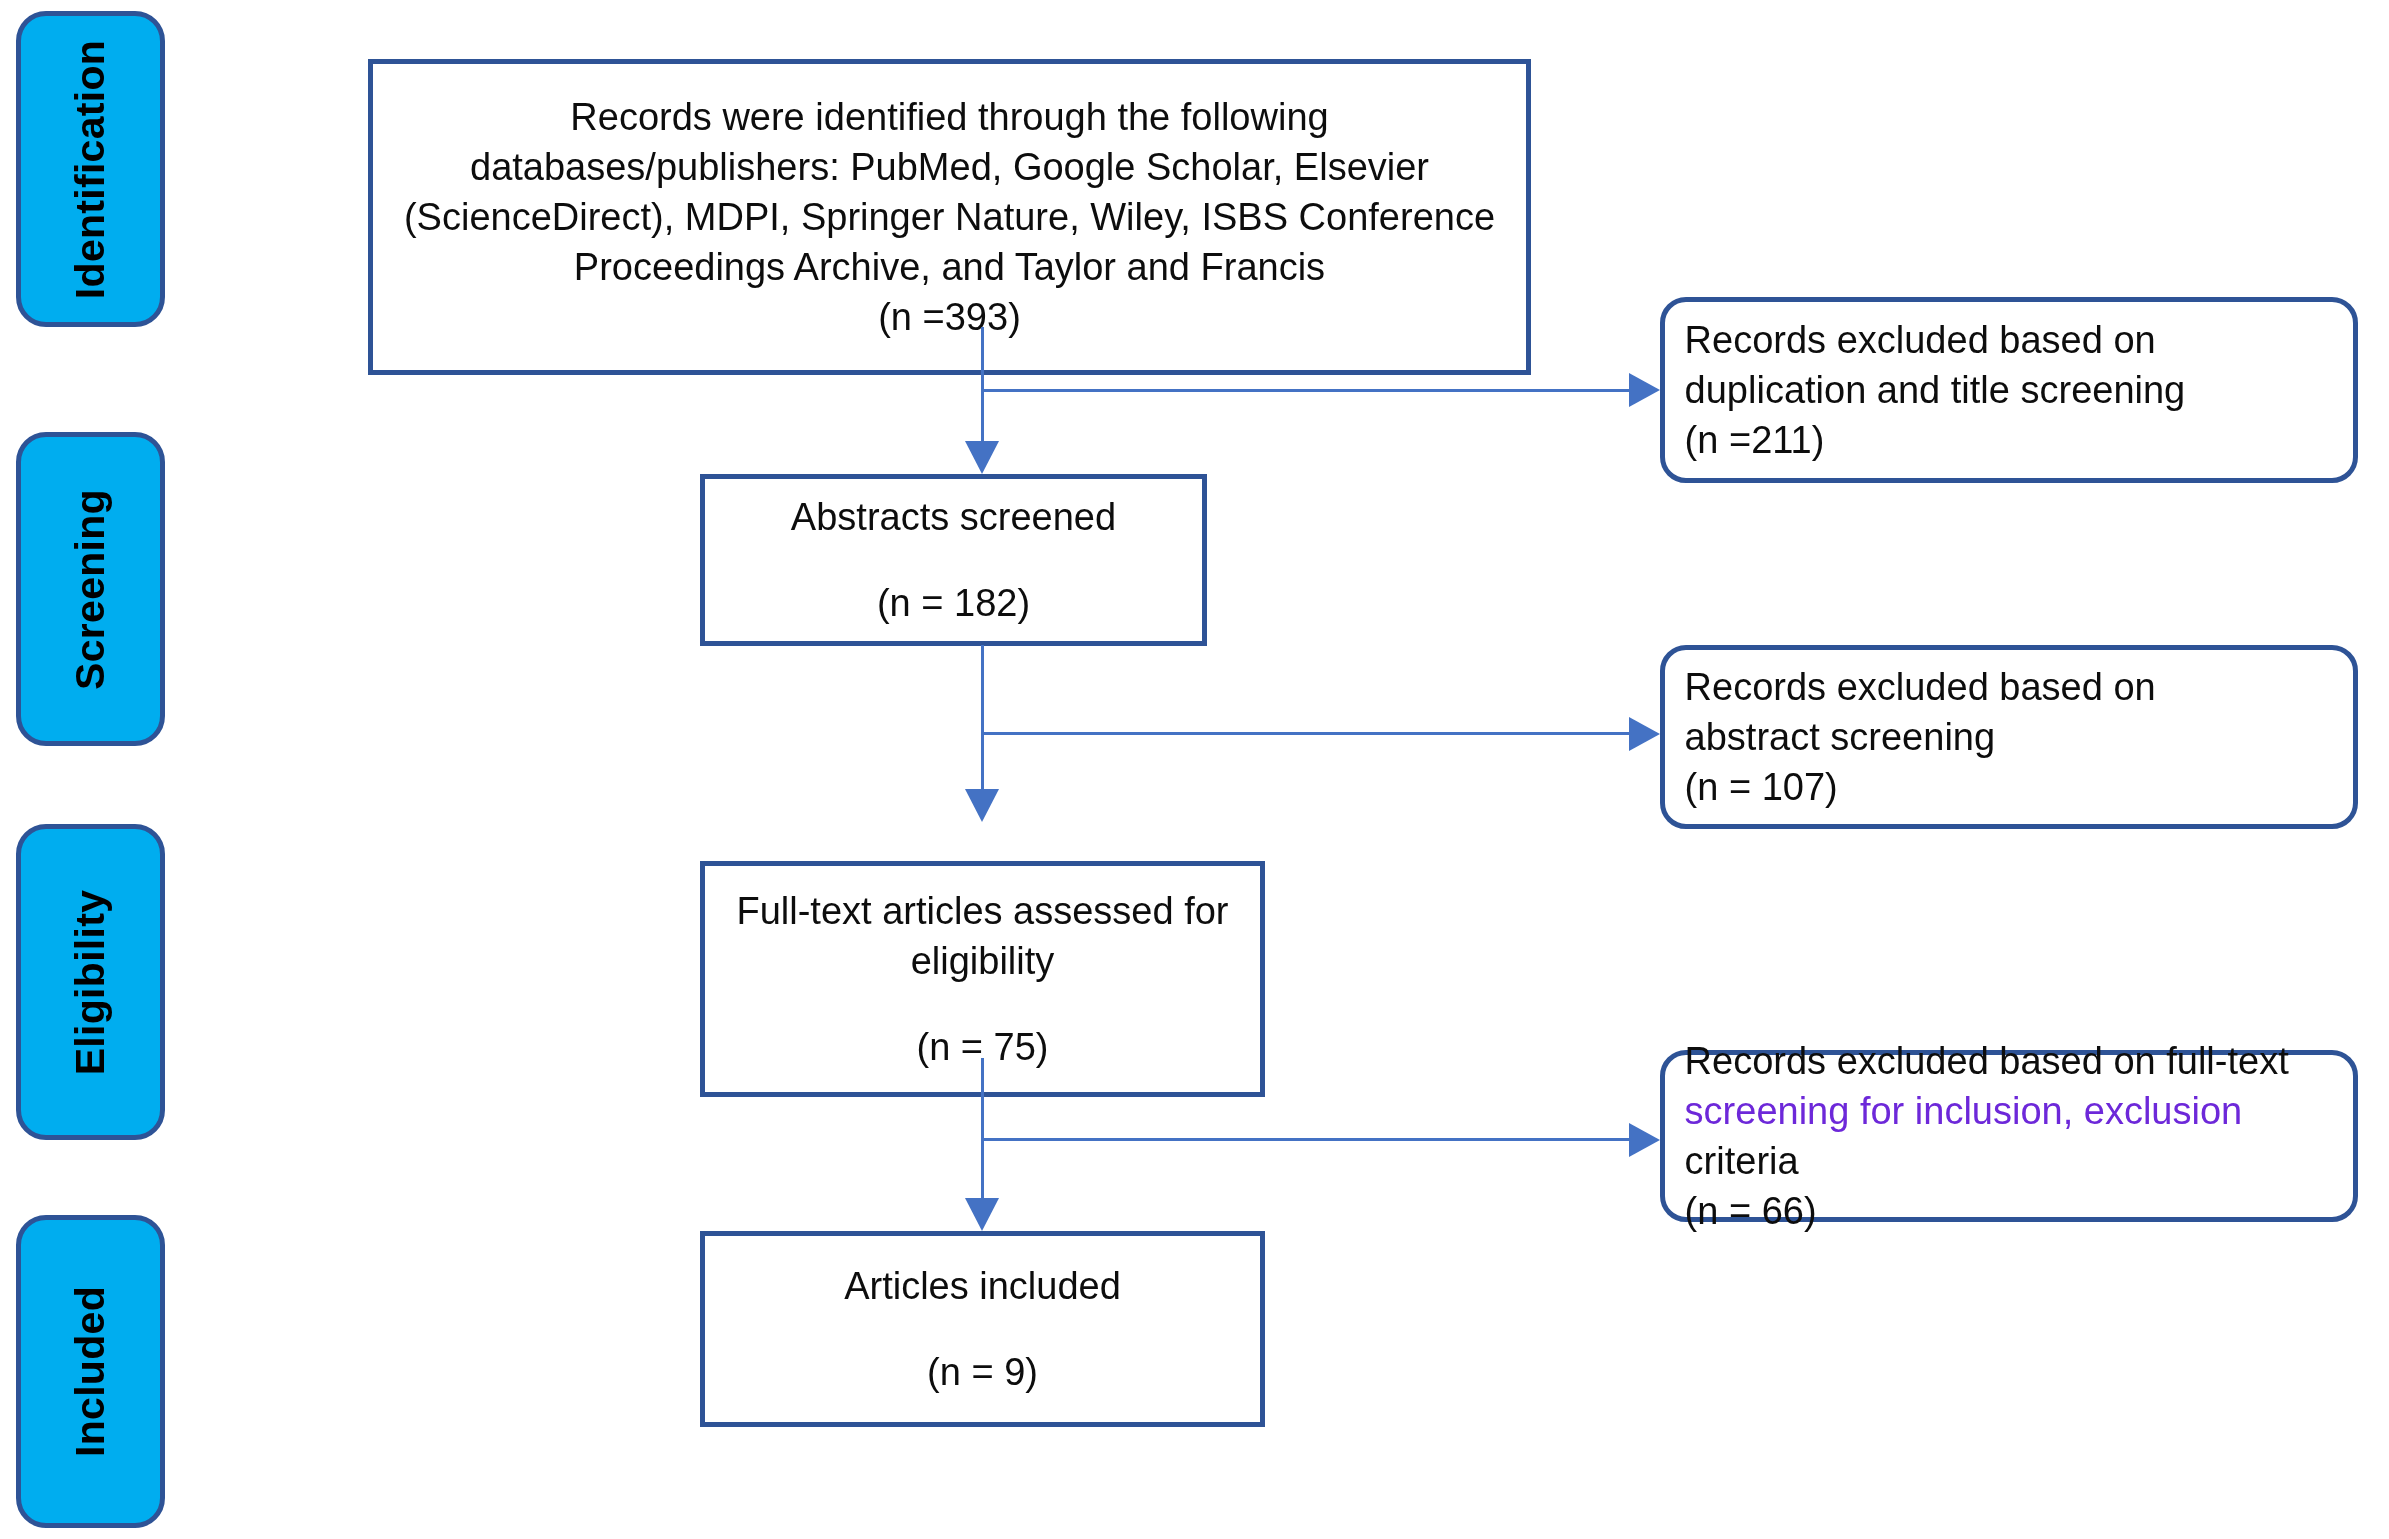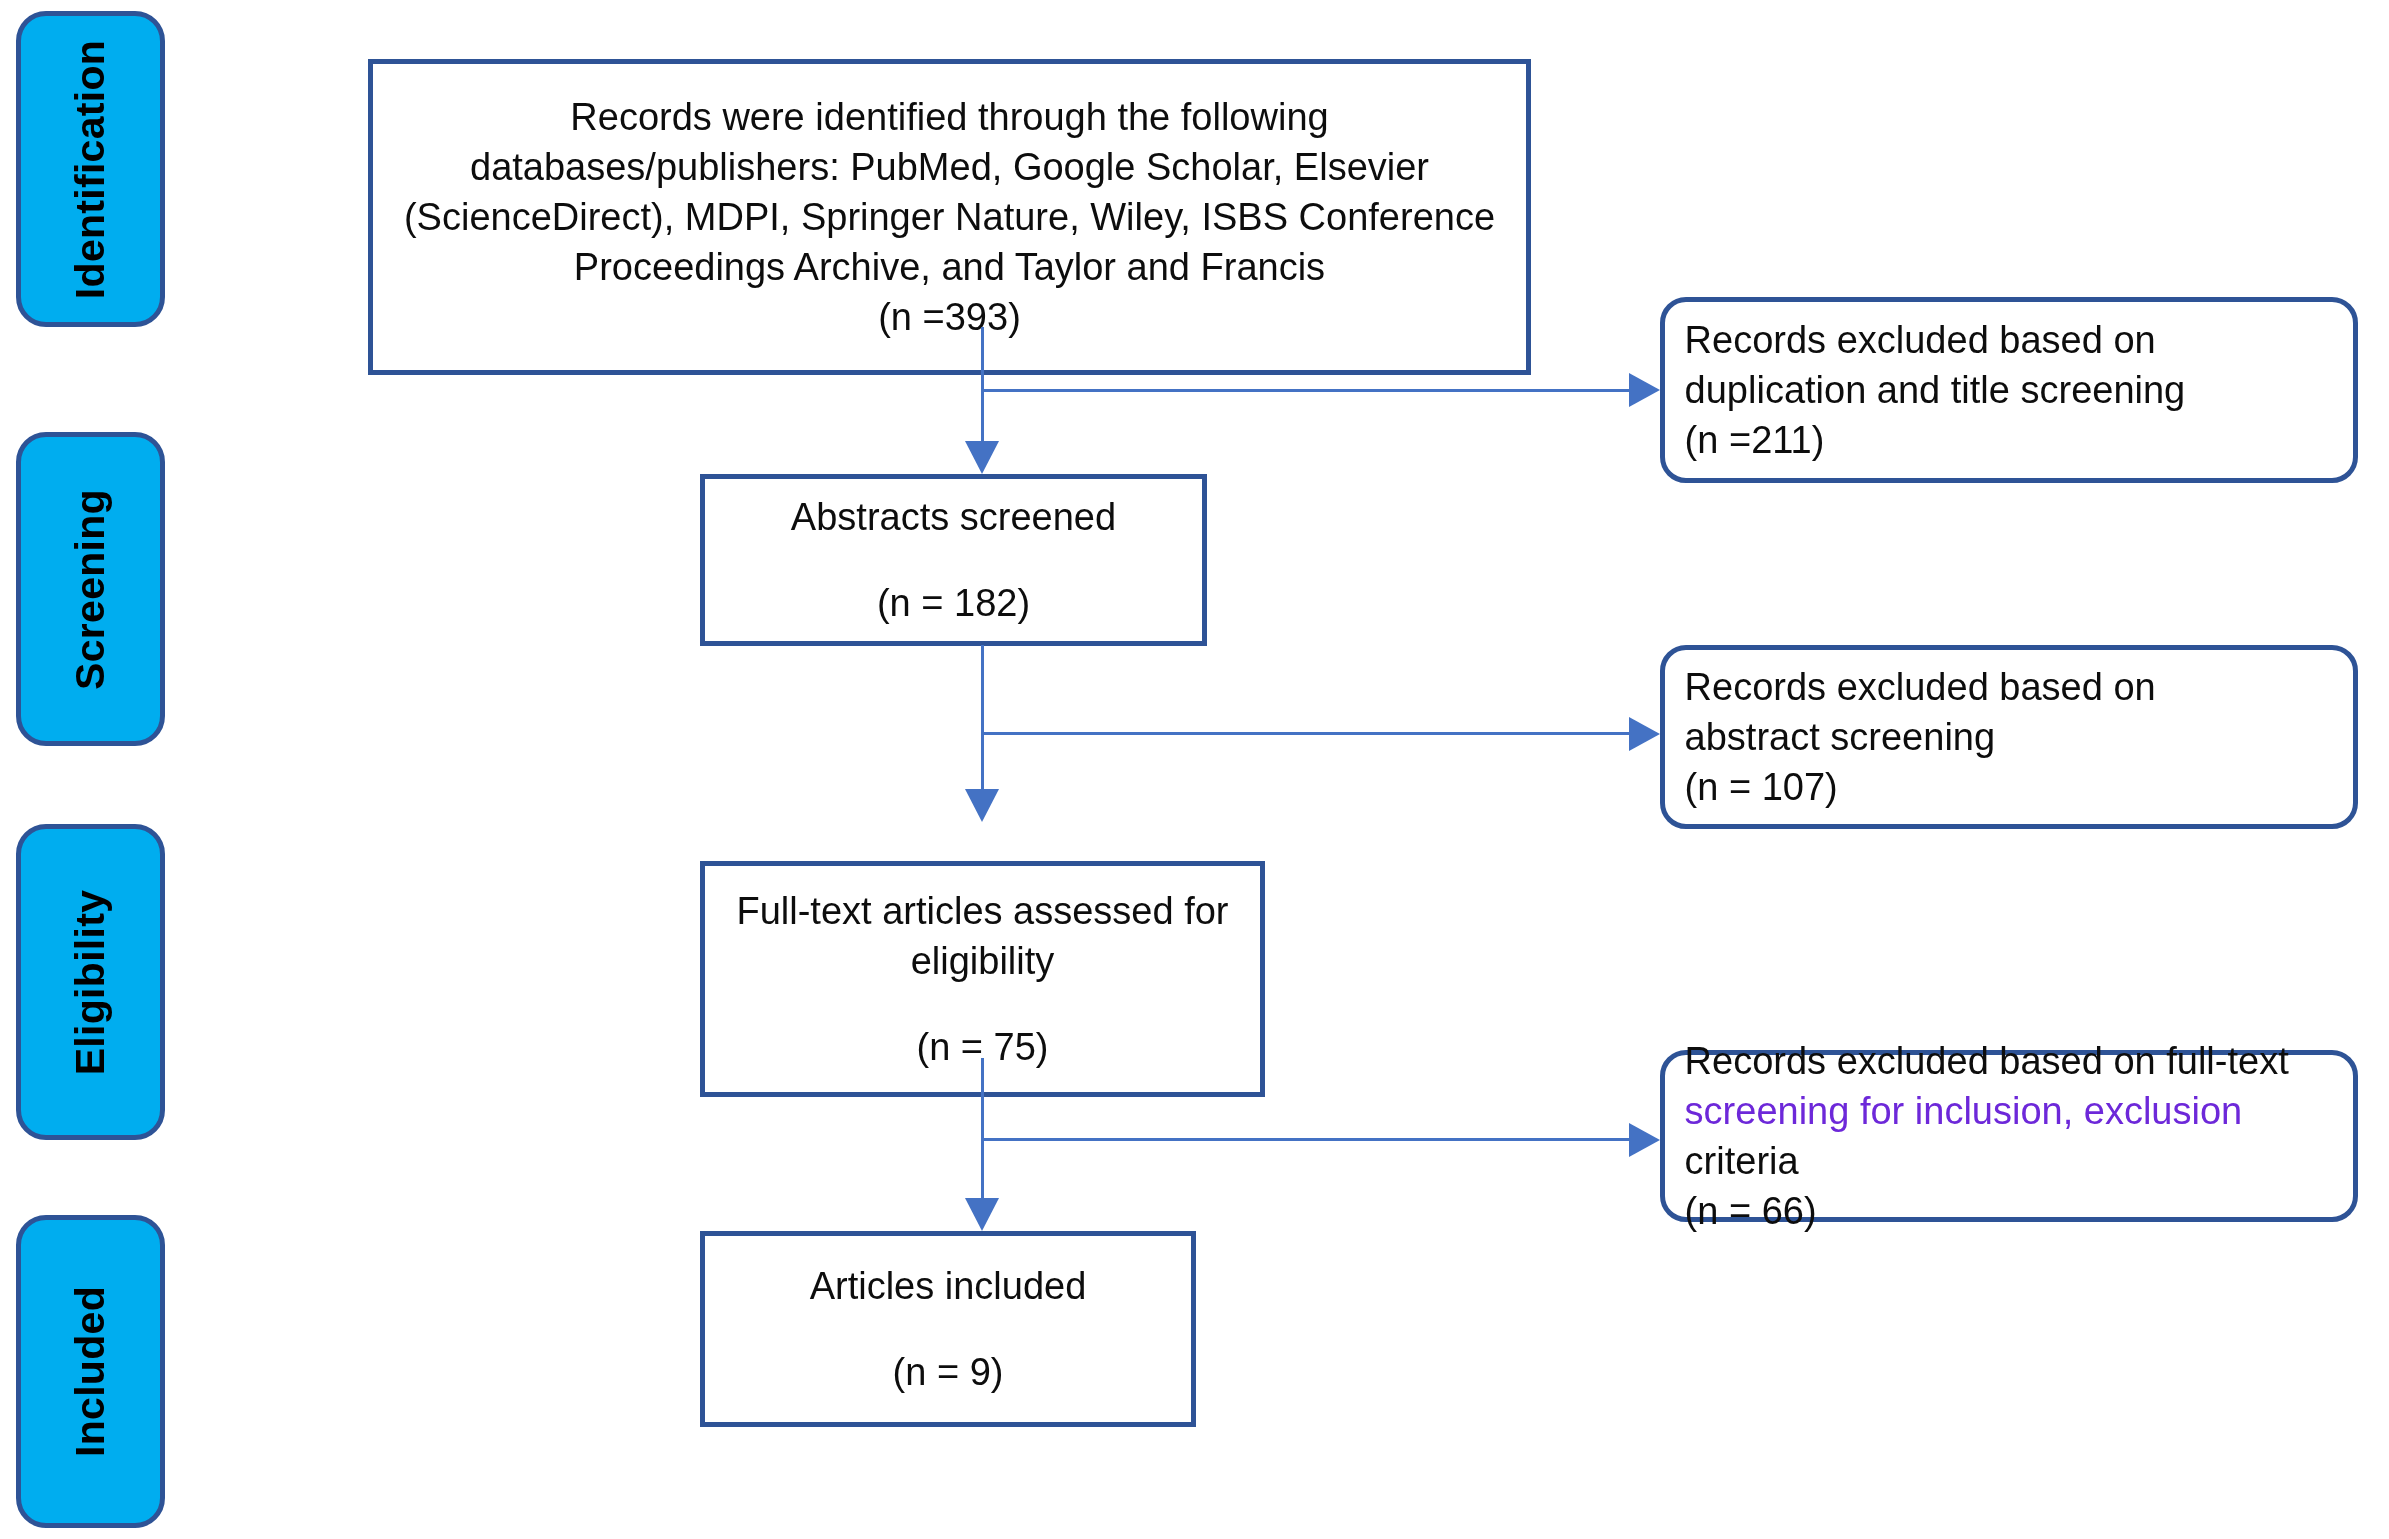--- a/index.html
+++ b/index.html
@@ -138,21 +138,21 @@
     <span class="box-line">(n = 182)</span>
   </div>
 
   <div class="flow-box center" style="left:700px; top:822px; width:565px; height:236px;margin-top:39px;">
     <span class="box-line">Full-text articles assessed for</span>
     <span class="box-line">eligibility</span>
     <span class="gap-line"></span>
     <span class="box-line">(n = 75)</span>
   </div>
 
-  <div class="flow-box center" style="left:700px; top:1231px; width:496px; height:196px;">
+  <div class="flow-box center" style="left:700px; top:1231px; width:565px; height:196px;">
     <span class="box-line">Articles included</span>
     <span class="gap-line"></span>
     <span class="box-line">(n = 9)</span>
   </div>
 
   <div class="flow-box leftal" style="left:1660px; top:297px; width:698px; height:186px;">
     <span class="box-line">Records excluded based on</span>
     <span class="box-line">duplication and title screening</span>
     <span class="box-line">(n =211)</span>
   </div>

